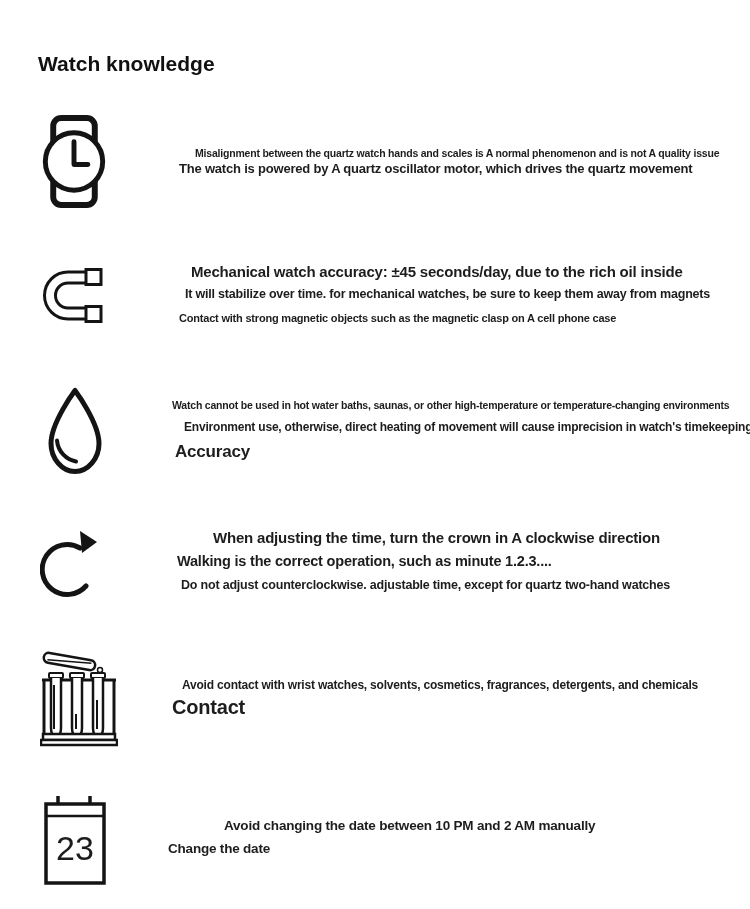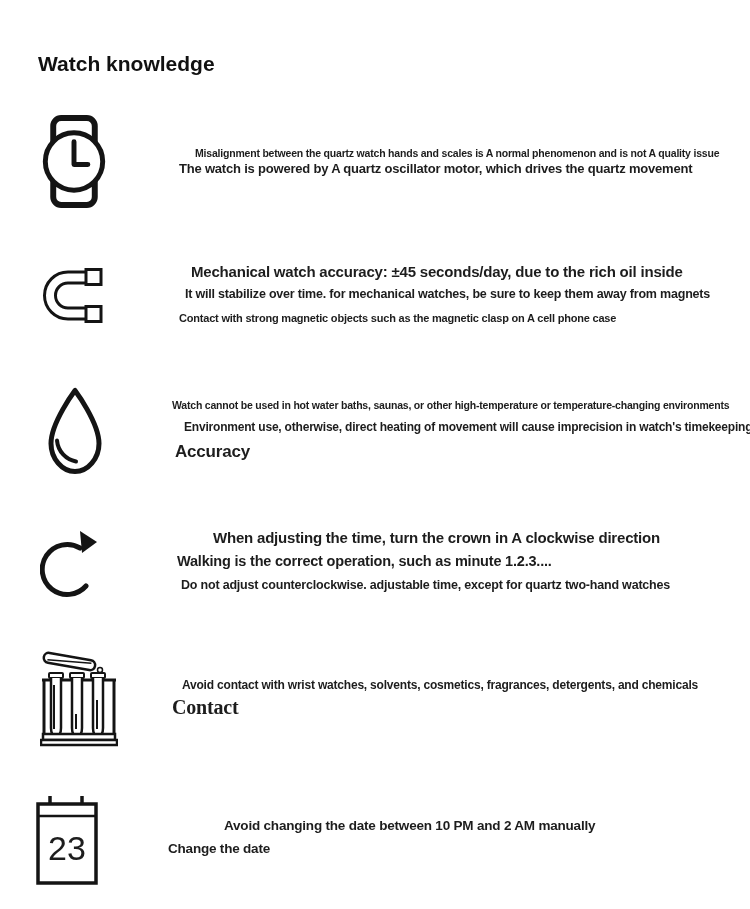--- a/index.html
+++ b/index.html
@@ -31,23 +31,23 @@
   #s3l2{left:152px;top:421px;font-size:12px;}
   #s3l3{left:143px;top:442px;font-size:17px;}
   
   #icon-rotate{left:40px;top:528px;width:58px;height:76px;}
   #s4l1{left:181px;top:529px;font-size:15px;}
   #s4l2{left:145px;top:553px;font-size:14.5px;text-align:center;}
   #s4l3{left:149px;top:578px;font-size:12.5px;}
   
   #icon-tubes{left:40px;top:644px;width:78px;height:104px;}
   #s5l1{left:150px;top:679px;font-size:12px;}
-  #s5l2{left:140px;top:696px;font-size:20px;font-family:Liberation Serif, serif;}
+  #s5l2{left:140px;top:696px;font-size:20px;}
   
-  #icon-calendar{left:36px;top:795px;width:62px;height:90px;}
+  #icon-calendar{left:44px;top:795px;width:62px;height:90px;}
   #s6l1{left:192px;top:818px;font-size:13.5px;}
   #s6l2{left:136px;top:841px;font-size:13.5px;}
 </style>
 </head>
 <body>
 
 <div class="page">
 
   <h1 class="title">Watch knowledge</h1>
 

